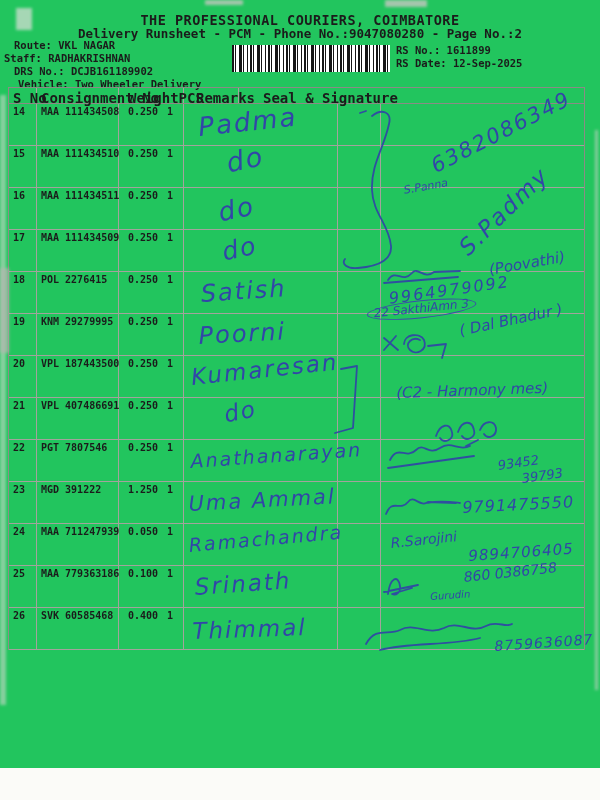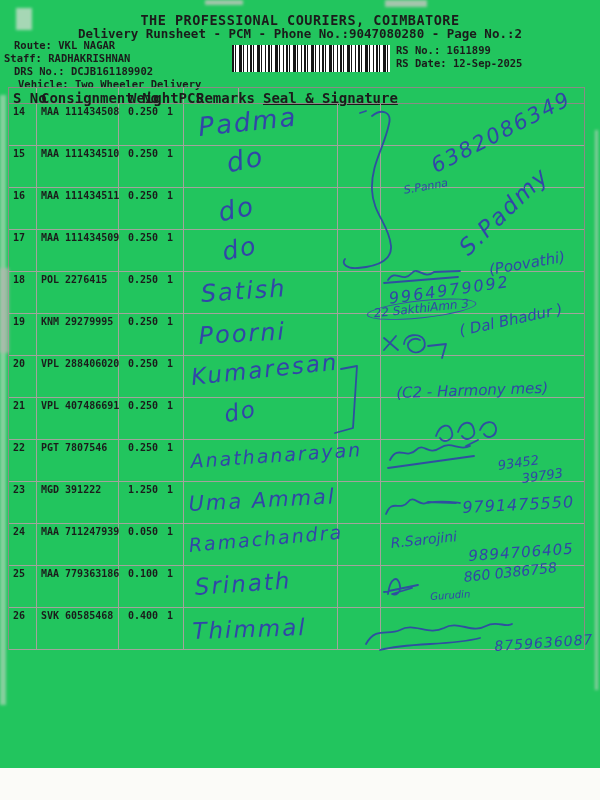--- a/index.html
+++ b/index.html
@@ -33,21 +33,21 @@
   .hrow{height:16px;border-bottom:1px solid #8b8b85;}
   .trow{height:42px;border-bottom:1px solid #a3a39c;}
   .c{box-sizing:border-box;border-right:1px solid #a3a39c;overflow:visible;
      font-size:10px;font-weight:bold;padding:2px 0 0 4px;white-space:pre;}
   .c:last-child{border-right:none;}
   .w-sno{width:28px;}
   .w-con{width:82px;}
   .w-wp{width:65px;display:flex;justify-content:space-between;padding:2px 10px 0 9px;}
   .w-cd{width:154px;}
   .w-rm{width:43px;}
-  .w-seal{width:203px;text-decoration:underline;}
+  .w-seal{width:203px;}
   .hrow .c{font-size:14px;padding-top:2px;}
   .hrow .w-rm{text-align:center;padding-left:0;margin-left:12px;}
   .hrow .w-seal{text-align:left;padding-left:24px;}
 
   
   .hw{position:absolute;font-family:"DejaVu Sans", sans-serif;font-style:italic;
       color:#3245a8;transform-origin:left top;white-space:pre;line-height:1;}
   .hw.circ{border:1.5px solid #3c4cab;border-radius:50%;padding:1px 6px 3px 6px;}
   svg.ink{position:absolute;left:0;top:0;pointer-events:none;}
   svg.ink path{fill:none;stroke:#3144a6;stroke-width:1.8;
@@ -153,21 +153,21 @@
         <span>0.250</span>
         <span>1</span>
       </div>
       <div class="c w-cd"></div>
       <div class="c w-rm"></div>
       <div class="c w-seal"></div>
     </div>
 
     <div class="trow">
       <div class="c w-sno">20</div>
-      <div class="c w-con">VPL 288406020</div>
+      <div class="c w-con">VPL 187443500</div>
       <div class="c w-wp">
         <span>0.250</span>
         <span>1</span>
       </div>
       <div class="c w-cd"></div>
       <div class="c w-rm"></div>
       <div class="c w-seal"></div>
     </div>
 
     <div class="trow">

